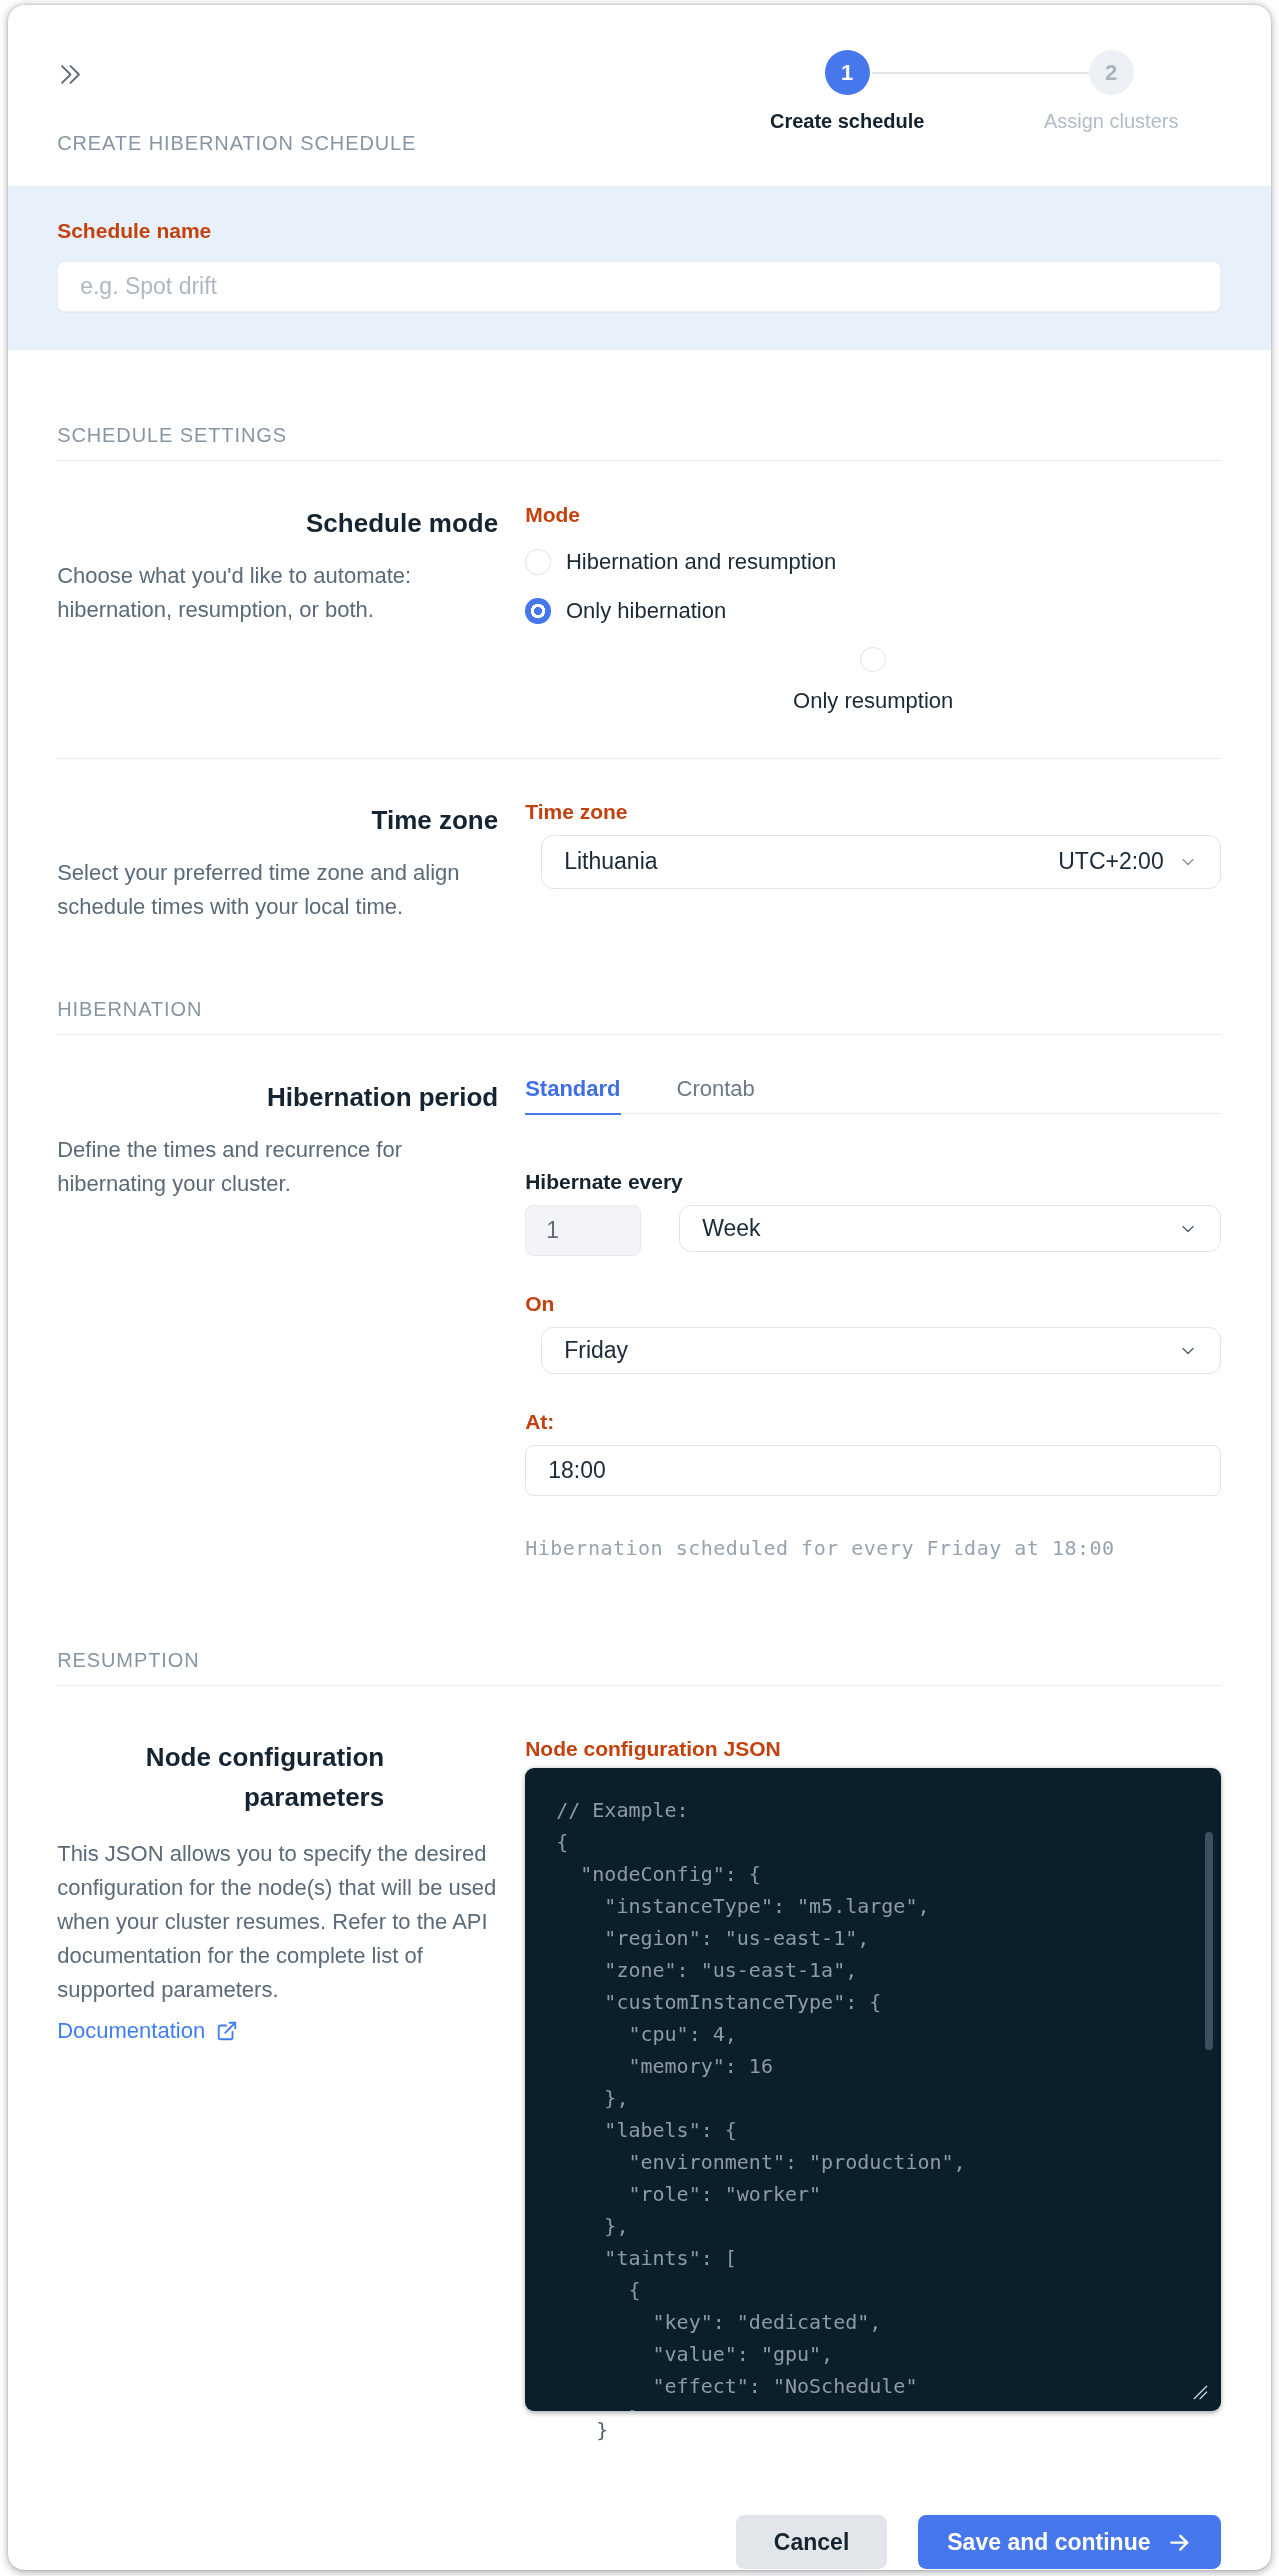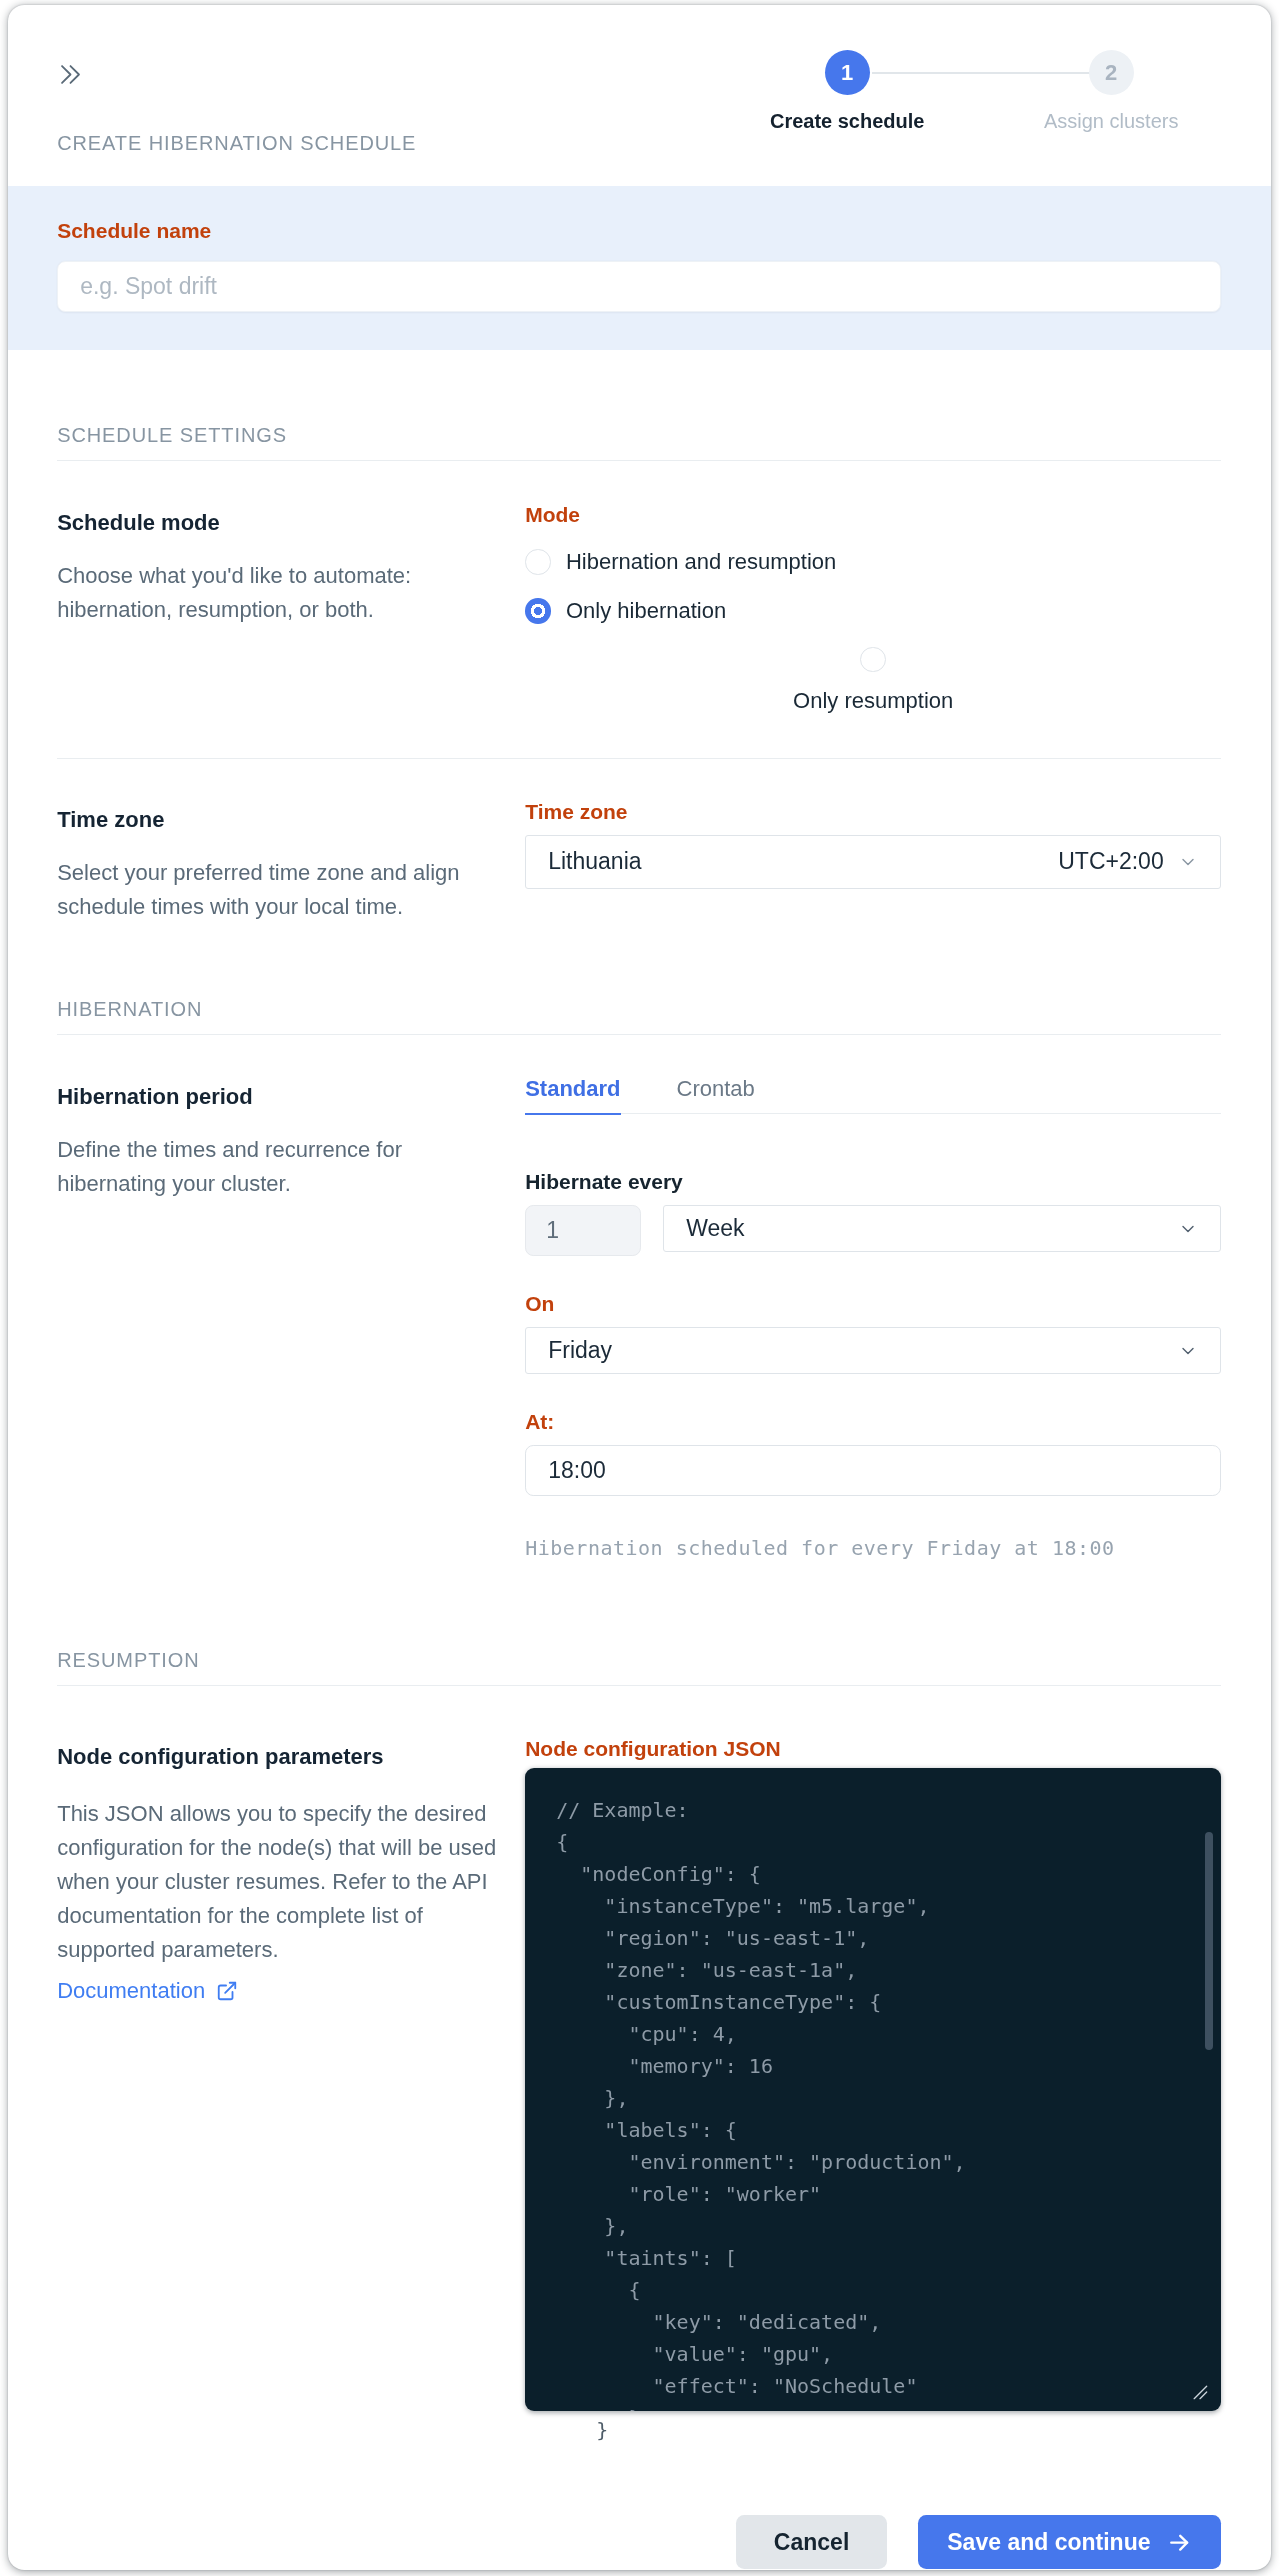--- a/index.html
+++ b/index.html
@@ -38,37 +38,37 @@
 
   
   .content { padding:0 50px 0 49px; }
   .section-head { margin-top:74px; font-size:20px; font-weight:500; color:#8795a2; letter-spacing:0.9px; }
   .divider { margin-top:12.7px; height:0.9px; background:#e9edf0; }
   .hr-row { margin-top:44px; height:0.9px; background:#e9edf0; }
 
   .row { display:flex; margin-top:42px; }
   .col-l { width:468px; flex-shrink:0; padding-right:27px; }
   .col-r { flex:1; min-width:0; }
-  .row-title { font-size:22px; line-height:40px; font-weight:600; color:#152433; }
+  .row-title { font-size:26px; line-height:40px; font-weight:600; color:#152433;text-align:right; }
   .row-desc { margin-top:16.3px; font-size:22px; line-height:34px; color:#5a6a78; max-width:441px; }
 
   
   .radio-group { margin-top:22px; }
   .radio-row { display:flex; align-items:center; gap:15.4px; margin-bottom:23px; cursor:pointer; }
   .radio-row:last-child { margin-bottom:0;flex-direction:column; }
   .radio-dot { width:25.4px; height:25.4px; border-radius:50%; flex-shrink:0;
                border:1.8px solid #dfe4e9; background:#ffffff; }
   .radio-dot.selected { border:none;
     background:radial-gradient(circle at center, #4677ec 0 4.1px, #ffffff 4.1px 7.3px, #4677ec 7.3px 12.7px); }
   .radio-label { font-size:22px; color:#1a2936; }
 
   
-  .select { height:54px; background:#ffffff; border:0.9px solid #dfe4e9; border-radius:3px;
+  .select { height:54px; background:#ffffff; border:0.9px solid #dfe4e9; border-radius:12px;
             display:flex; align-items:center; justify-content:space-between;
-            padding:5px 22px; cursor:pointer; }
+            padding:5px 22px; cursor:pointer;margin-left:16px; }
   .select-value { font-size:23px; color:#1b2a38; }
   .select-right { display:flex; align-items:center; gap:14.5px; }
   .mt-label { margin-top:36px; }
   .mt-field { margin-top:11px; }
 
   
   .tabs { display:flex; border-bottom:1.8px solid #e9edf0; }
   .tab { font-size:22px; line-height:23.6px; padding-bottom:13px; margin-right:56px; cursor:pointer; }
   .tab.active { color:#3f6fe4; font-weight:700; border-bottom:2.7px solid #4677ec; margin-bottom:-1.8px; }
   .tab.inactive { color:#6b7987; font-weight:400; }

